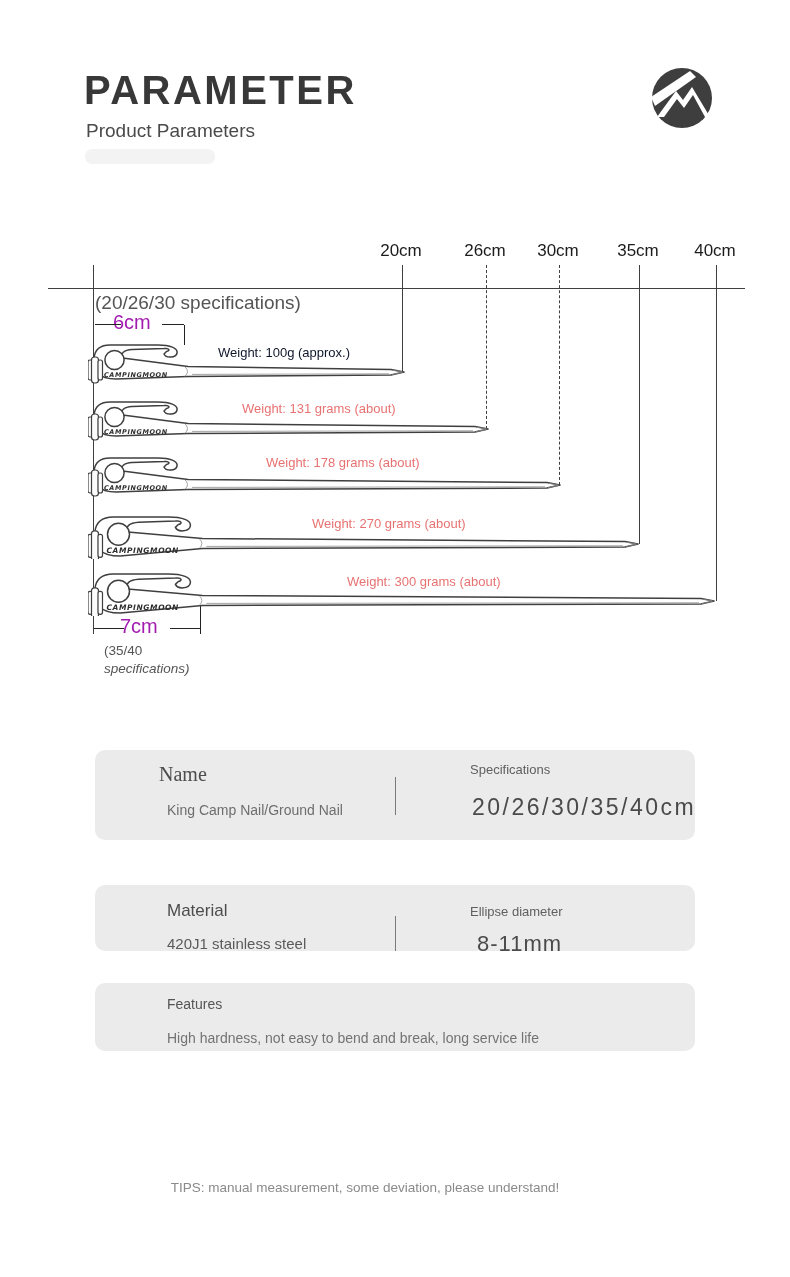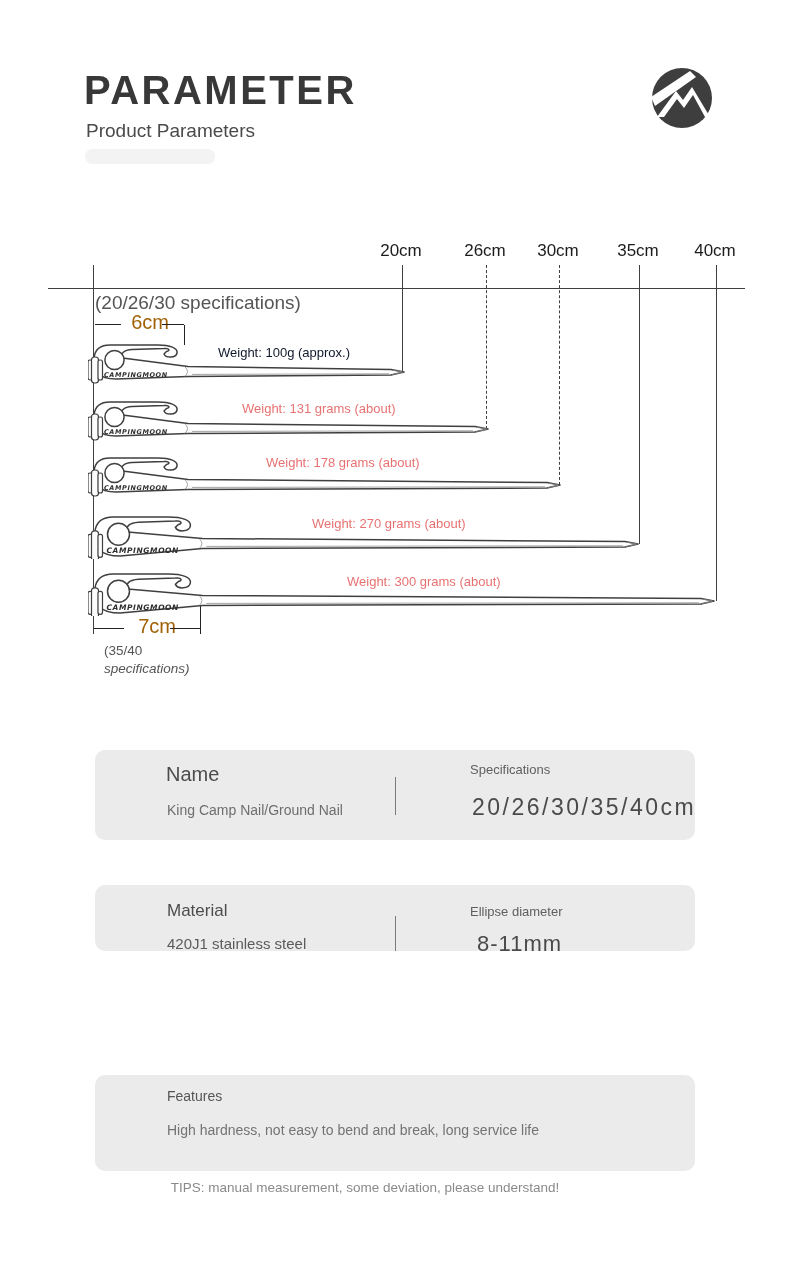--- a/index.html
+++ b/index.html
@@ -14,30 +14,30 @@
   .watermark-smudge{left:85px;top:149px;width:130px;height:15px;background:#f3f3f3;border-radius:7px;}
   .logo{left:650px;top:66px;}
   
   .baseline{left:48px;top:288px;width:697px;height:0;border-top:1px solid #3f3f3f;}
   .vref{left:93px;top:265px;height:369px;width:0;border-left:1px solid #3f3f3f;}
   .size-label{top:241px;width:64px;text-align:center;font-size:17px;color:#1c1c1c;}
   .vline{top:265px;width:0;}
   .vline.solid{border-left:1px solid #3f3f3f;}
   .vline.dashed{border-left:1px dashed #3f3f3f;}
   .top-note{left:95px;top:292px;font-size:19px;color:#555;}
-  .dim-label{font-size:20px;color:#a16207;width:56px;text-align:right;}
+  .dim-label{font-size:20px;color:#a21caf;width:56px;text-align:left;}
   .dim-seg{height:0;border-top:1.5px solid #222;}
   .dim-tick{width:0;border-left:1.5px solid #222;}
   .bottom-note{left:104px;font-size:13.5px;color:#555;}
   .weight-label{font-size:13px;}
   .stake{pointer-events:none;}
   
   .card{left:95px;width:600px;background:#ebebeb;border-radius:10px;}
   .card-el{position:absolute;}
-  .c-title1{left:71px;top:13px;font-size:20px;color:#4c4c4c;}
+  .c-title1{left:64px;top:13px;font-size:20px;color:#4c4c4c;font-family:Liberation Serif, serif;}
   .c-title2{left:72px;top:16px;font-size:17px;color:#4c4c4c;}
   .c-title3{left:72px;top:13px;font-size:14px;color:#555;}
   .c-val1{left:72px;top:52px;font-size:14px;color:#6e6e6e;}
   .c-val2{left:72px;top:50px;font-size:15px;color:#5a5a5a;}
   .c-val3{left:72px;top:47px;font-size:14px;color:#737373;}
   .c-div{width:1px;background:#7a7a7a;}
   .c-rlabel{left:375px;font-size:13px;color:#5f5f5f;}
   .c-rval-big{font-size:23px;color:#4a4a4a;letter-spacing:2.5px;}
   .c-rval-med{font-size:22px;color:#4a4a4a;letter-spacing:1px;}
   .tips{left:0;top:1180px;width:730px;text-align:center;font-size:13.5px;color:#8a8a8a;}
@@ -160,20 +160,20 @@
   </div>
 
   <div class="abs card" style="top:885px;height:66px;">
     <div class="card-el c-title2">Material</div>
     <div class="card-el c-val2">420J1 stainless steel</div>
     <div class="card-el c-div" style="left:300px;top:31px;height:35px;"></div>
     <div class="card-el c-rlabel" style="top:19px;">Ellipse diameter</div>
     <div class="card-el c-rval-med" style="left:382px;top:46px;">8-11mm</div>
   </div>
 
-  <div class="abs card" style="top:1075px;height:96px;">
+  <div class="abs card" style="top:983px;height:68px;">
     <div class="card-el c-title3">Features</div>
     <div class="card-el c-val3">High hardness, not easy to bend and break, long service life</div>
   </div>
 
   <div class="abs tips">TIPS: manual measurement, some deviation, please understand!</div>
 
 </div>
 
 </body></html>

